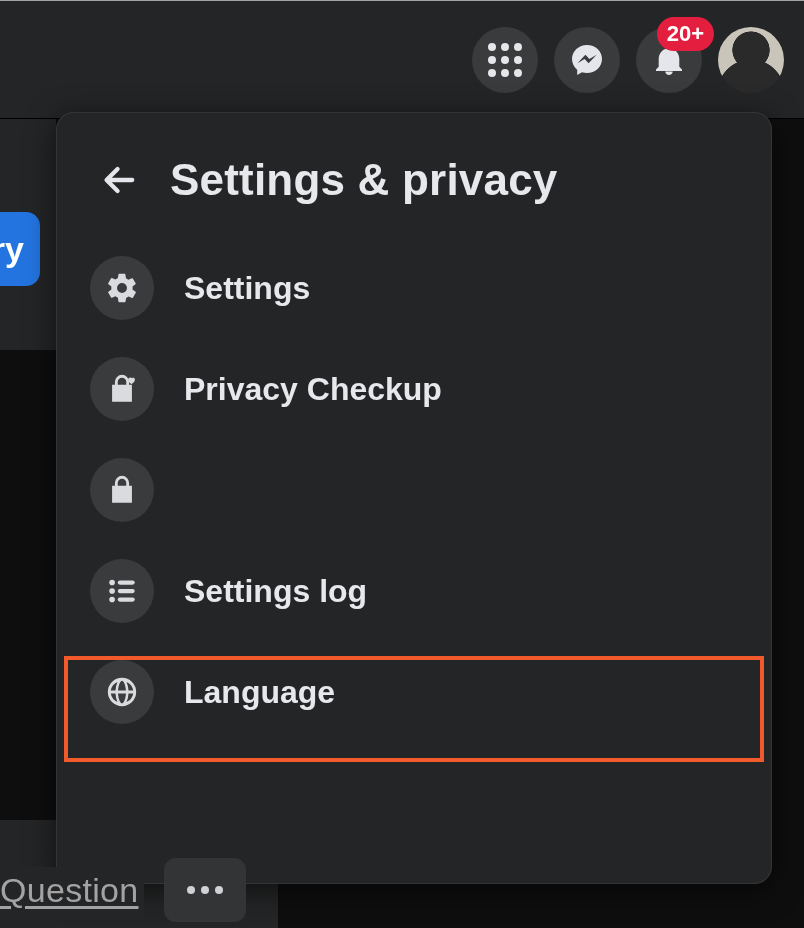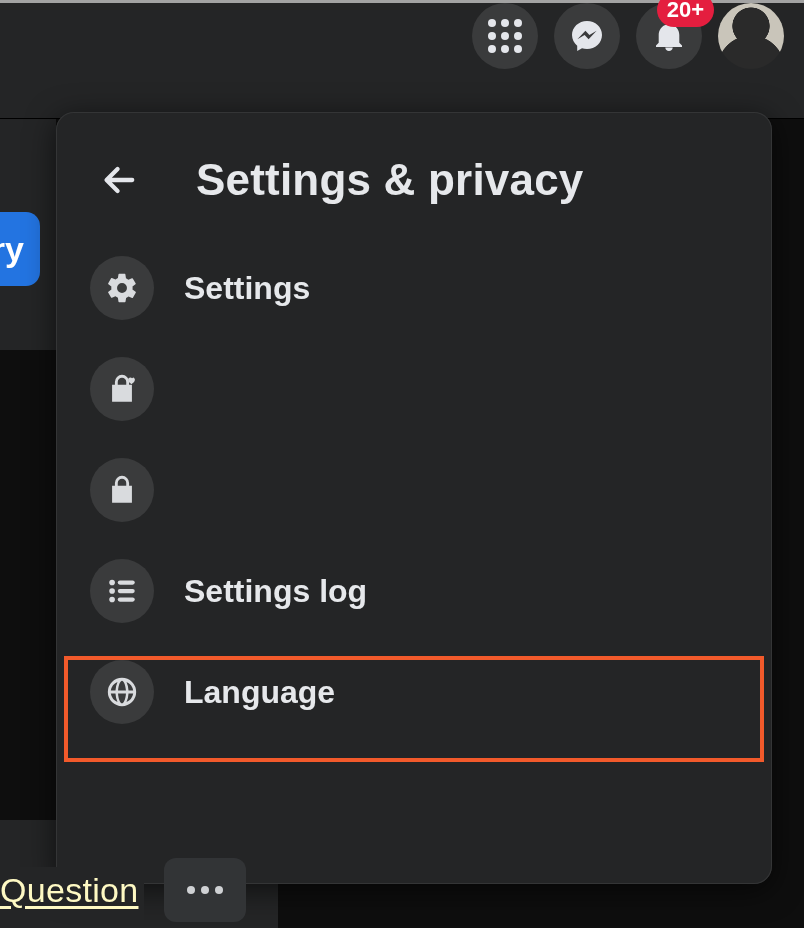--- a/index.html
+++ b/index.html
@@ -19,23 +19,23 @@
     width:804px;height:928px;overflow:hidden;
     background:var(--bg-0);
     font-family:-apple-system,BlinkMacSystemFont,"Segoe UI",Helvetica,Arial,sans-serif;
     color:var(--text-0);
     position:relative;
   }
   
   .topbar{
     position:absolute;top:0;left:0;right:0;height:118px;
     background:var(--bg-2);
-    border-top:3px solid #a3a3a3;
+    border-top:1px solid #a3a3a3;
     box-shadow:0 1px 0 0 #000;
-    display:flex;justify-content:flex-end;align-items:flex-start;
+    display:flex;justify-content:flex-end;align-items:center;
     padding-right:20px;gap:16px;
   }
   .nav-circle{
     width:66px;height:66px;border-radius:50%;
     background:var(--bg-3);
     display:flex;align-items:center;justify-content:center;
     color:#e4e6eb;cursor:pointer;position:relative;
   }
   .nav-circle svg{width:36px;height:36px;fill:currentColor}
   .grid-dots{display:grid;grid-template-columns:repeat(3,8px);grid-template-rows:repeat(3,8px);gap:5px}
@@ -57,38 +57,38 @@
   .left-pill{
     position:absolute;left:0;top:212px;height:74px;width:40px;
     background:var(--blue);border-top-right-radius:14px;border-bottom-right-radius:14px;
     color:#fff;font-size:34px;font-weight:600;
     display:flex;align-items:center;justify-content:flex-end;padding-right:16px;
   }
   
   .bg-block-a{position:absolute;left:0;top:118px;width:56px;height:232px;background:var(--bg-2)}
   .bg-block-b{position:absolute;left:0;top:820px;width:278px;height:108px;background:var(--bg-2);border-top-right-radius:6px;}
   .question-link{
-    position:absolute;left:0;bottom:8px;color:#fef9c3;font-size:34px;font-weight:400;
+    position:absolute;left:0;bottom:8px;color:#a3a3a3;font-size:34px;font-weight:400;
     text-decoration:underline;text-underline-offset:4px;letter-spacing:.3px;
     background:var(--bg-2);padding:4px 6px 10px 0;
   }
   .more-btn{
     position:absolute;left:164px;bottom:6px;width:82px;height:64px;border-radius:12px;
     background:#323436;display:flex;align-items:center;justify-content:center;gap:6px;cursor:pointer;
   }
   .more-btn span{width:8px;height:8px;border-radius:50%;background:#cfd1d4}
   
   .panel{
     position:absolute;left:56px;top:112px;width:716px;height:772px;
     background:var(--bg-2);border-radius:18px;
     box-shadow:0 6px 30px rgba(0,0,0,.6),0 0 0 1px #343536 inset;
     padding:22px 10px 12px 10px;
   }
   .panel-header{
-    display:flex;align-items:center;gap:48px;padding:18px 8px 30px 26px;
+    display:flex;align-items:center;gap:22px;padding:18px 8px 30px 26px;
   }
   .back-btn{
     width:56px;height:56px;display:flex;align-items:center;justify-content:center;
     color:#e4e6eb;cursor:pointer;border-radius:50%;
   }
   .back-btn svg{width:44px;height:44px;stroke:#e4e6eb;stroke-width:3.5;fill:none;stroke-linecap:round;stroke-linejoin:round}
   .panel-title{font-size:44px;font-weight:800;letter-spacing:.2px}
   .menu{display:flex;flex-direction:column;gap:1px;padding:0 10px}
   .menu-item{
     display:flex;align-items:center;gap:30px;
@@ -164,20 +164,21 @@
       <div class="menu-label">Settings</div>
     </div>
 
     <div class="menu-item">
       <div class="menu-icon">
         <svg viewBox="0 0 24 24">
             <path d="M17 9V7a5 5 0 0 0-10 0v2H5v12h14V9Zm-8 0V7a3 3 0 0 1 6 0v2Z"></path>
             <path d="M18.5 4.8c.9 0 1.6.7 1.6 1.6 0 1.7-2.4 3-2.4 3s-2.4-1.3-2.4-3c0-.9.7-1.6 1.6-1.6.5 0 .9.2 1.2.6.3-.4.9-.6 1.4-.6Z" transform="translate(1 -1)"></path>
           </svg>
       </div>
+      <div class="menu-label">Privacy Checkup</div>
     </div>
 
     <div class="menu-item">
       <div class="menu-icon">
         <svg viewBox="0 0 24 24">
             <path d="M17 9V7a5 5 0 0 0-10 0v2H5v12h14V9Zm-8 0V7a3 3 0 0 1 6 0v2Z"></path>
           </svg>
       </div>
     </div>
 

